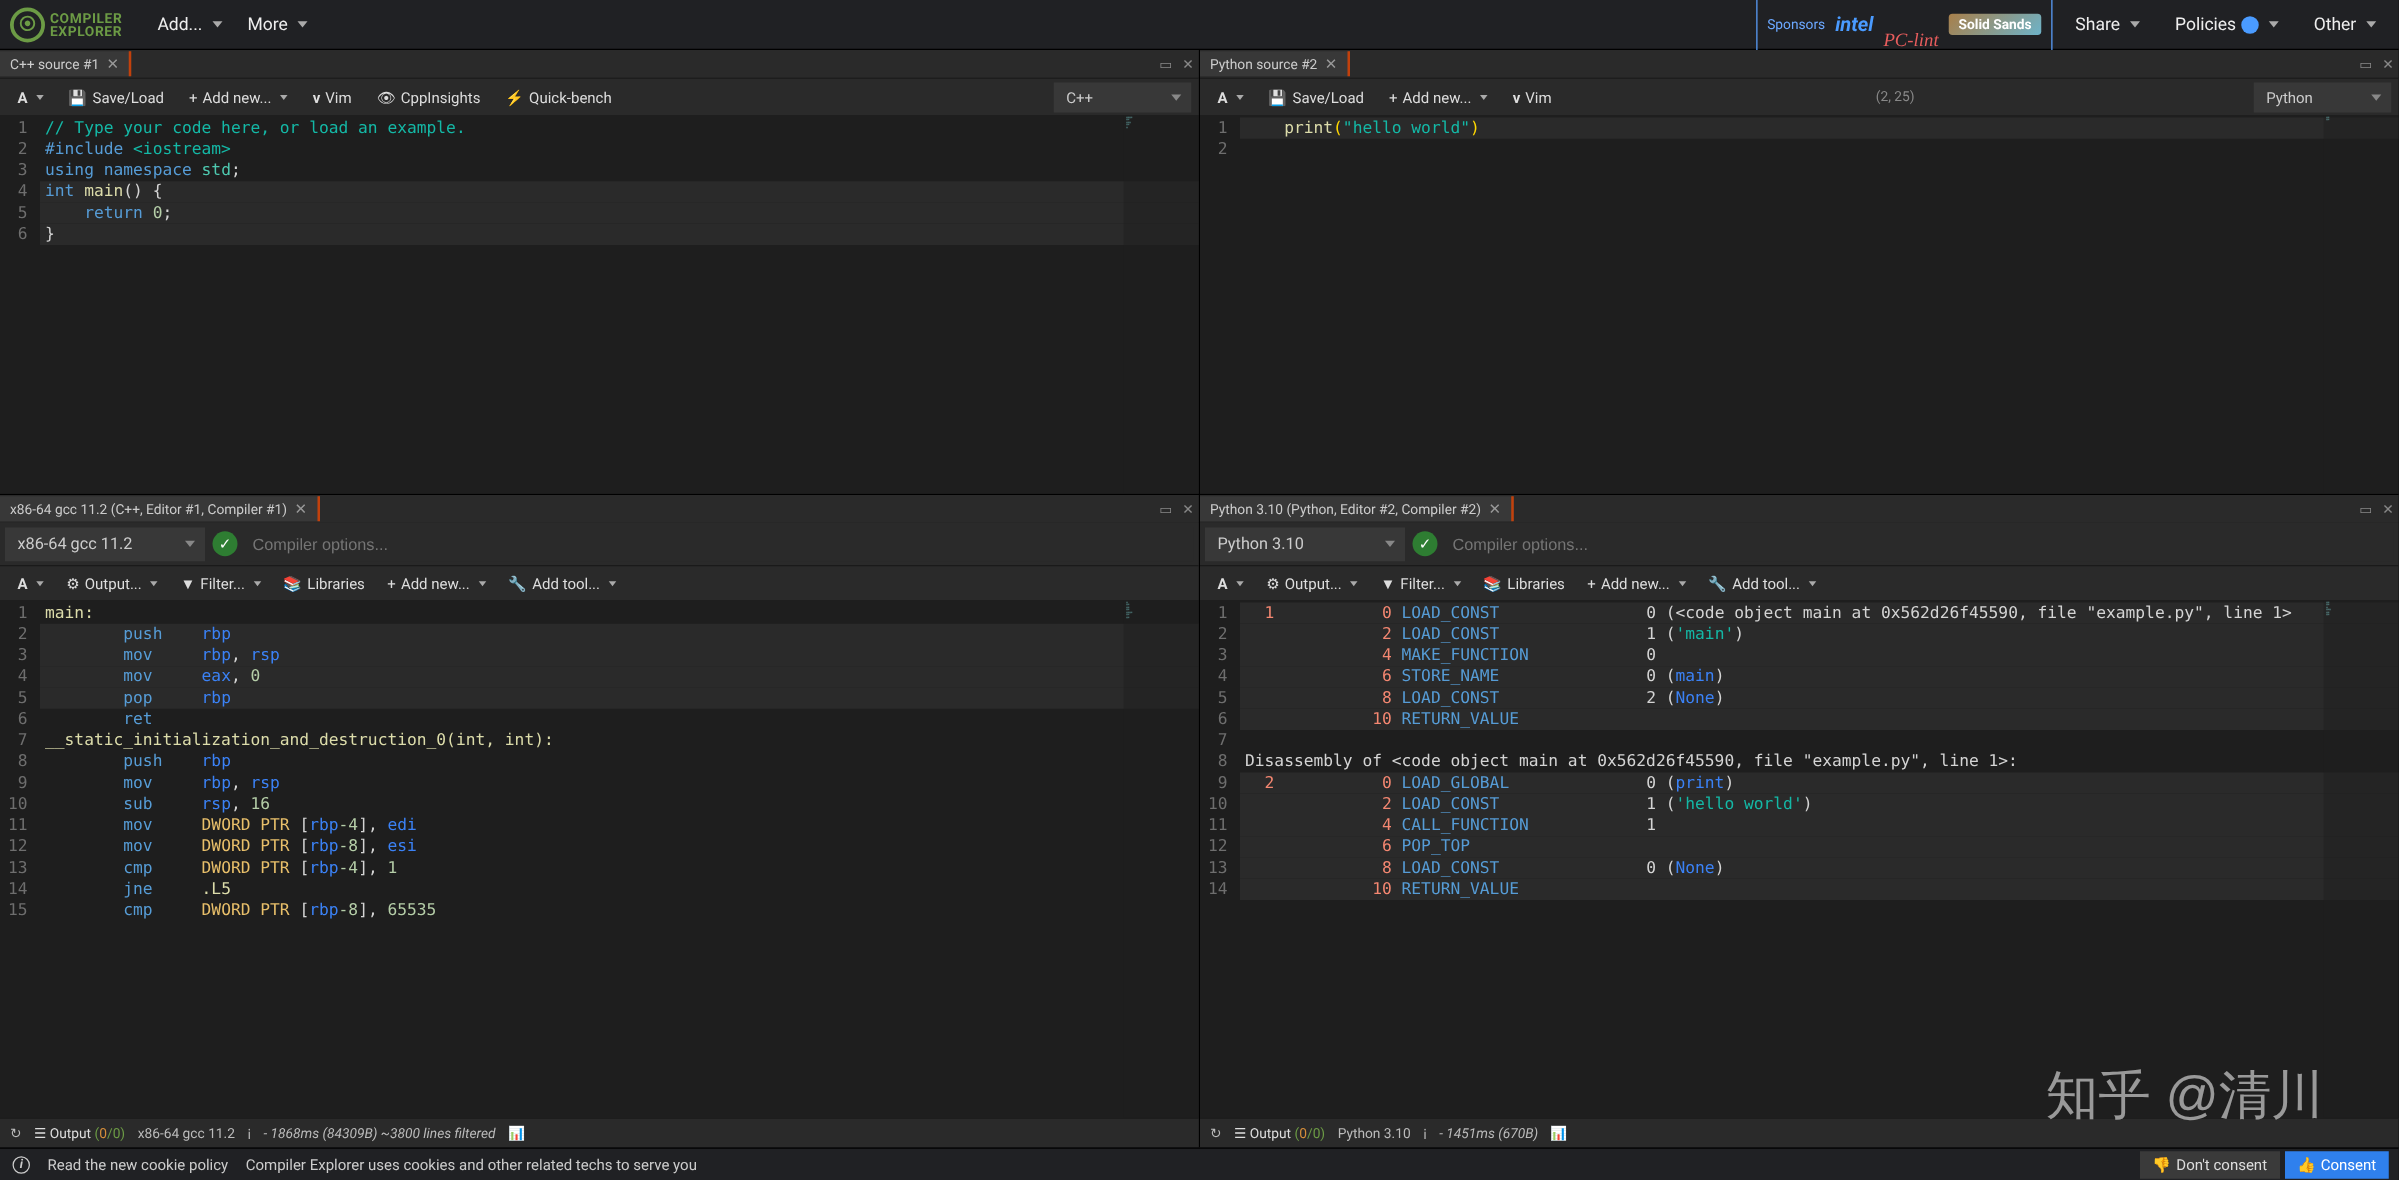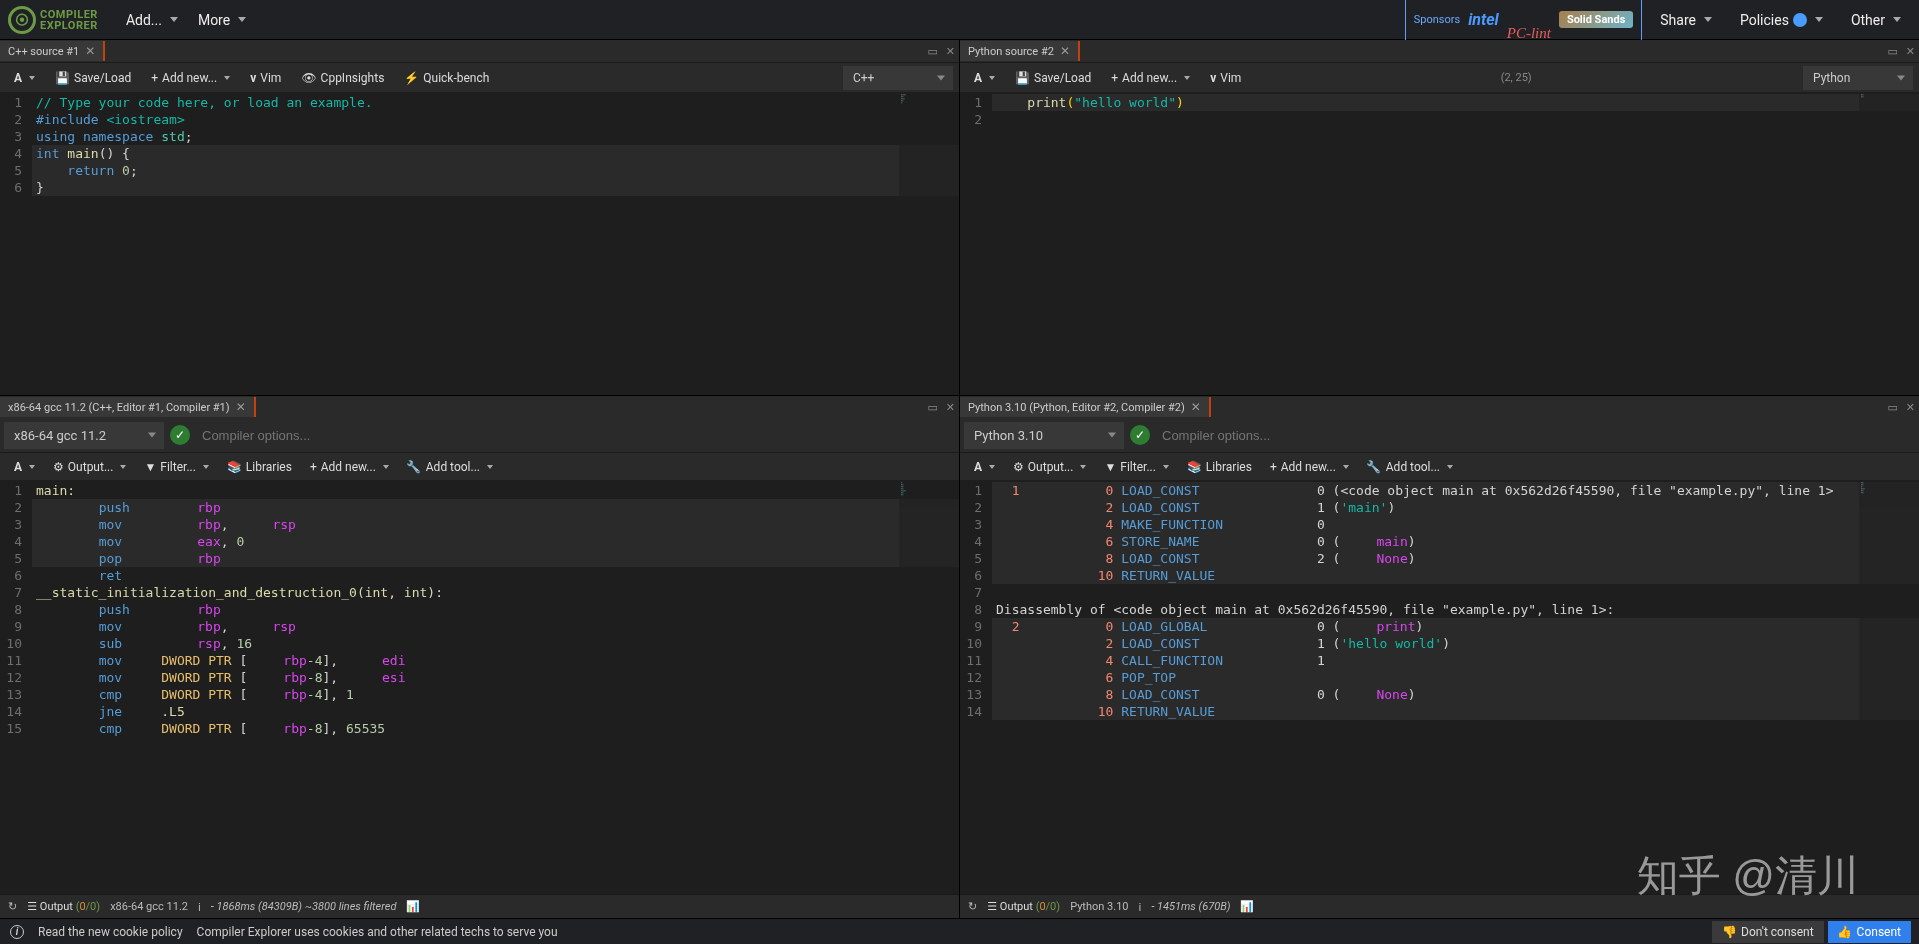--- a/index.html
+++ b/index.html
@@ -38,21 +38,21 @@
 .c-comment { color: #14b8a6; margin-top: 34px; }
 .c-keyword { color: #569cd6; }
 .c-ident { color: #4ec9b0; text-align: right; }
 .c-func { color: #dcdcaa; }
 .c-string { color: #14b8a6; }
 .c-num { color: #b5cea8; }
 .c-type { color: #569cd6; }
 .c-white { color: #d4d4d4; }
 .c-label { color: #dcdcaa; }
 .c-op { color: #569cd6; }
-.c-reg { color: #d946ef; margin-left: 36px; }
+.c-reg { color: #3b82f6; }
 .c-red { color: #f48771; }
 .c-mem { color: #e8bf6a; }
 .c-paren { color: #ffd700; }
 .compiler-row { background: #2a2a2a; height: 34px; display: flex; align-items: center; gap: 6px; padding: 0 4px; }
 .compiler-sel { background: #383838; padding: 6px 10px; min-width: 160px; position: relative; font-size: 13px; }
 .compiler-sel::after { content: ""; position: absolute; right: 8px; top: 50%; transform: translateY(-50%); border-left: 4px solid transparent; border-right: 4px solid transparent; border-top: 5px solid #888; }
 .status-ok { width: 20px; height: 20px; background: #2e7d32; border-radius: 50%; display: flex; align-items: center; justify-content: center; color: #fff; font-size: 12px; }
 .opts-input { flex: 1; background: #2a2a2a; border: none; padding: 6px; color: #ccc; font-size: 13px; outline: none; }
 .toolbar2 { background: #2a2a2a; height: 28px; display: flex; align-items: center; padding: 0 6px; gap: 2px; border-top: 1px solid #1a1a1a; }
 .statusbar { background: #2a2a2a; height: 24px; display: flex; align-items: center; padding: 0 8px; gap: 10px; font-size: 11px; color: #bbb; border-top: 1px solid #1a1a1a; }

